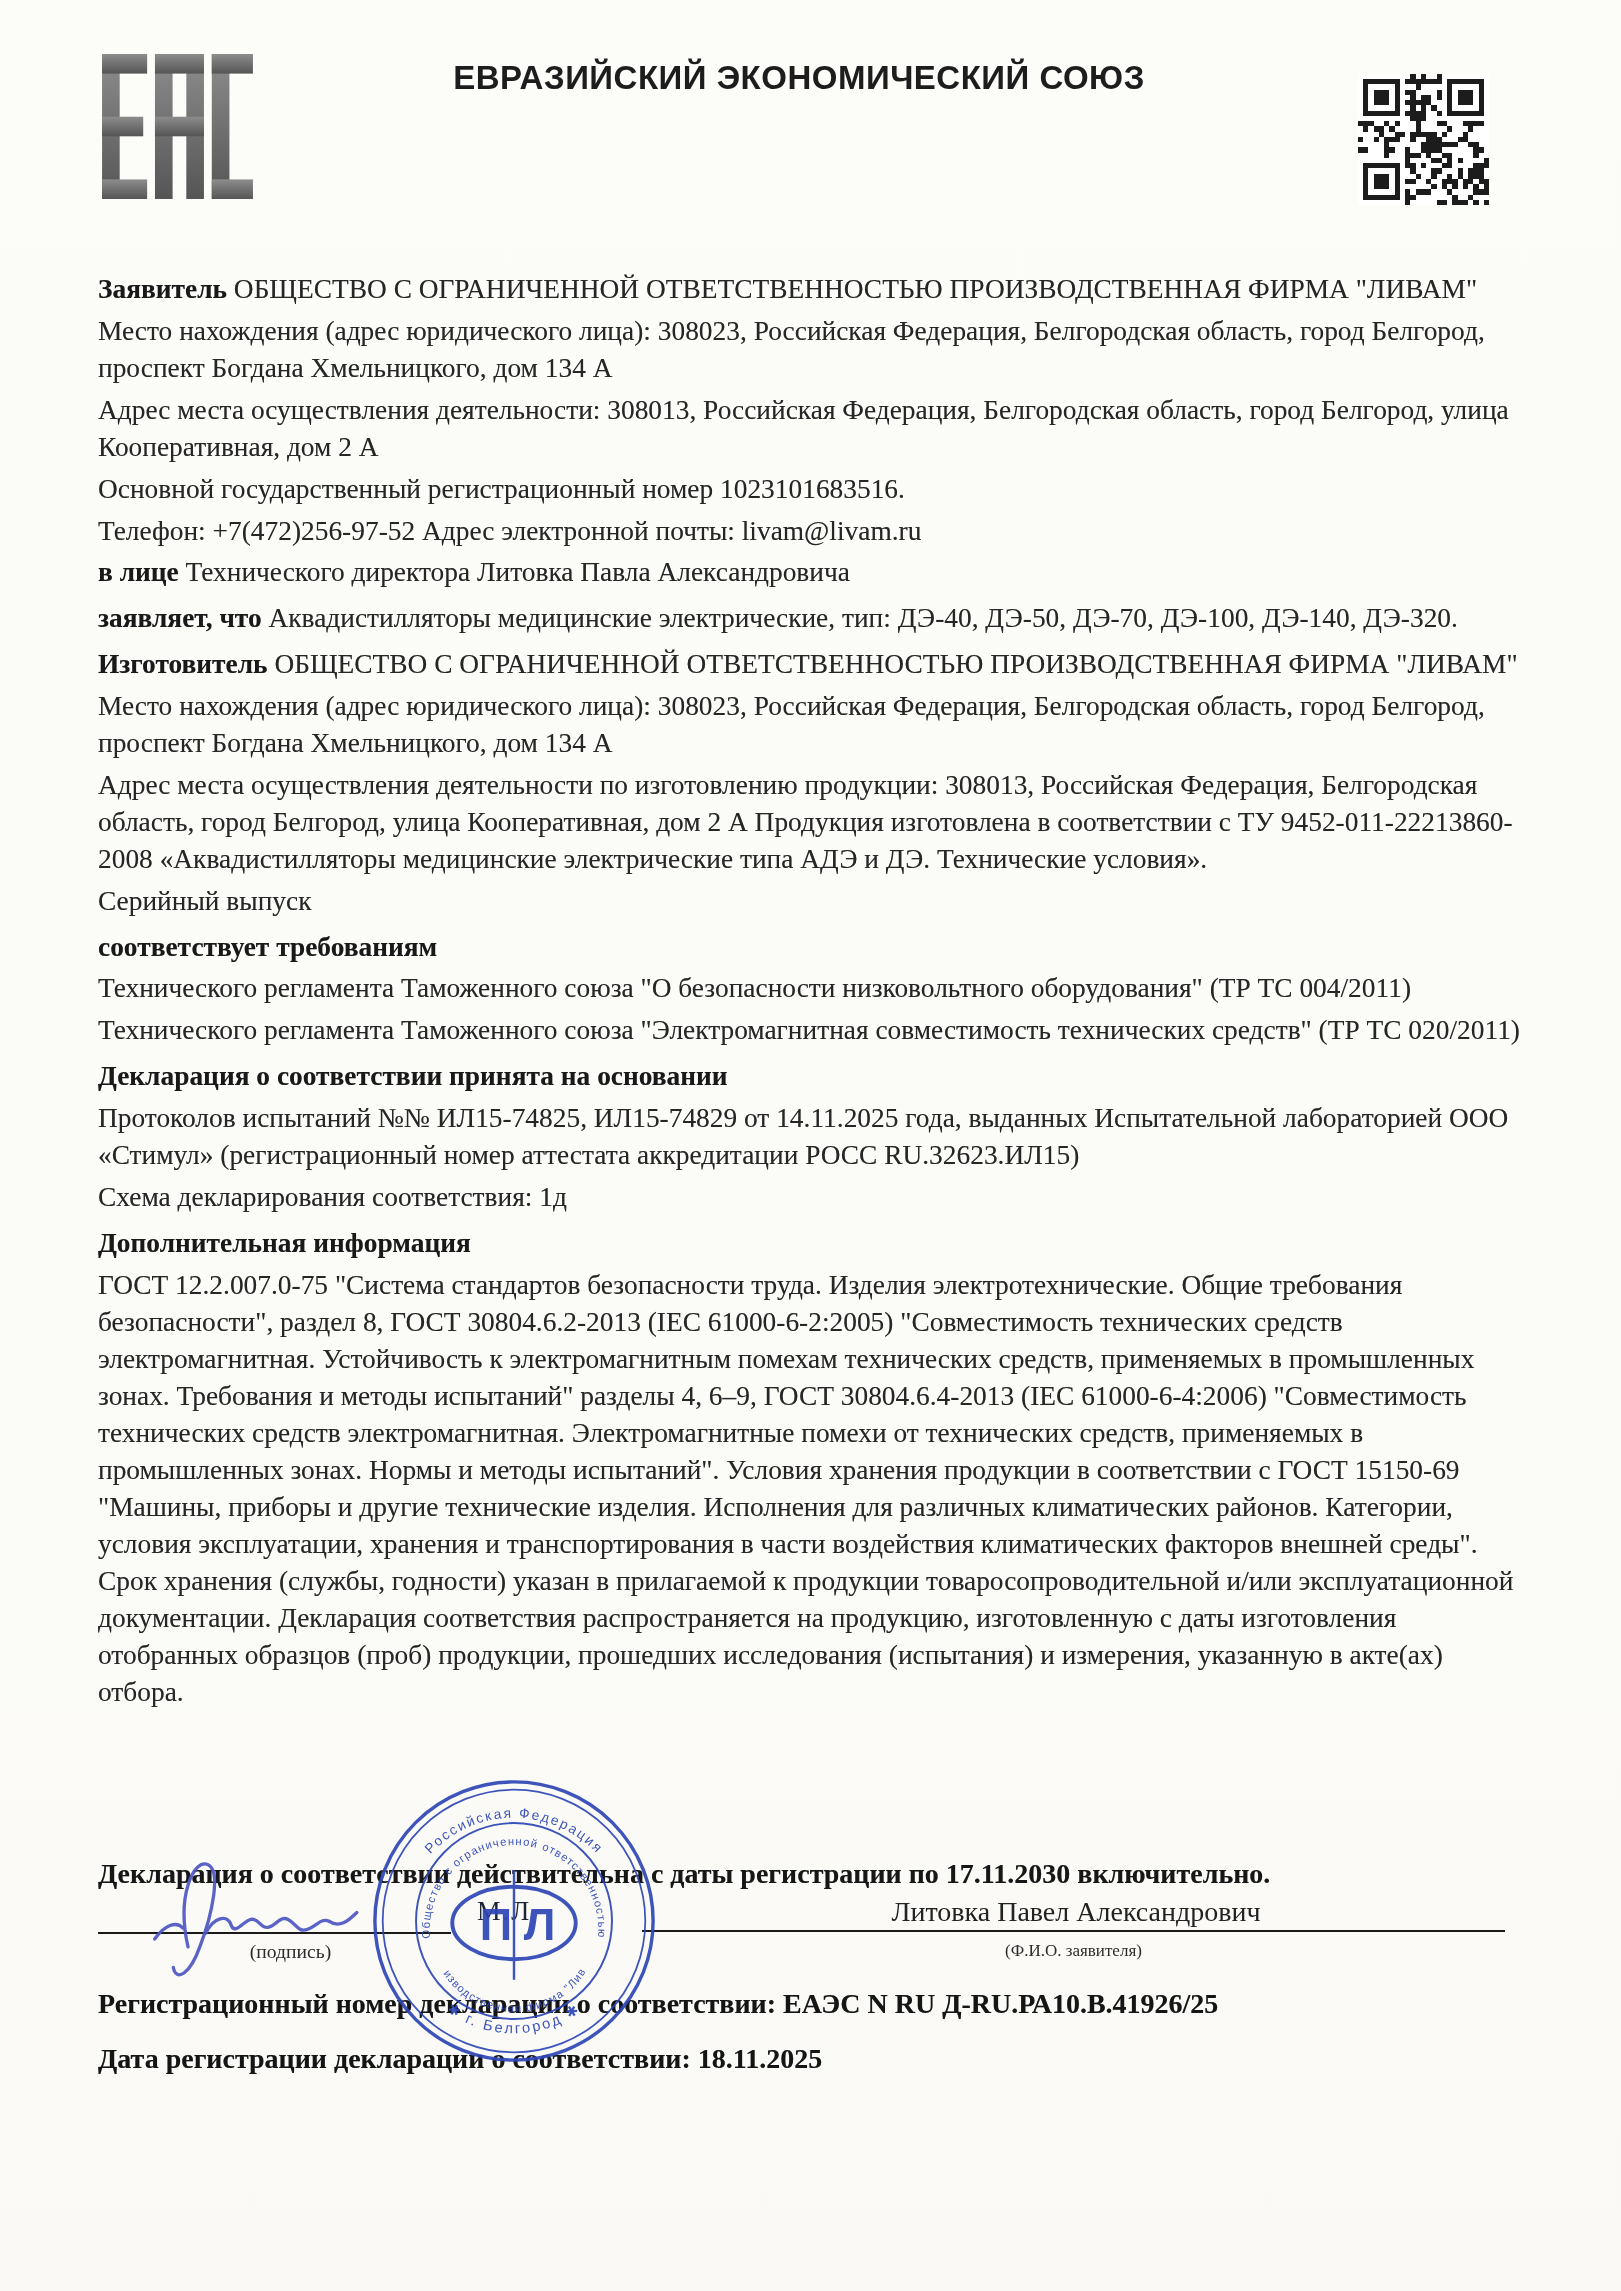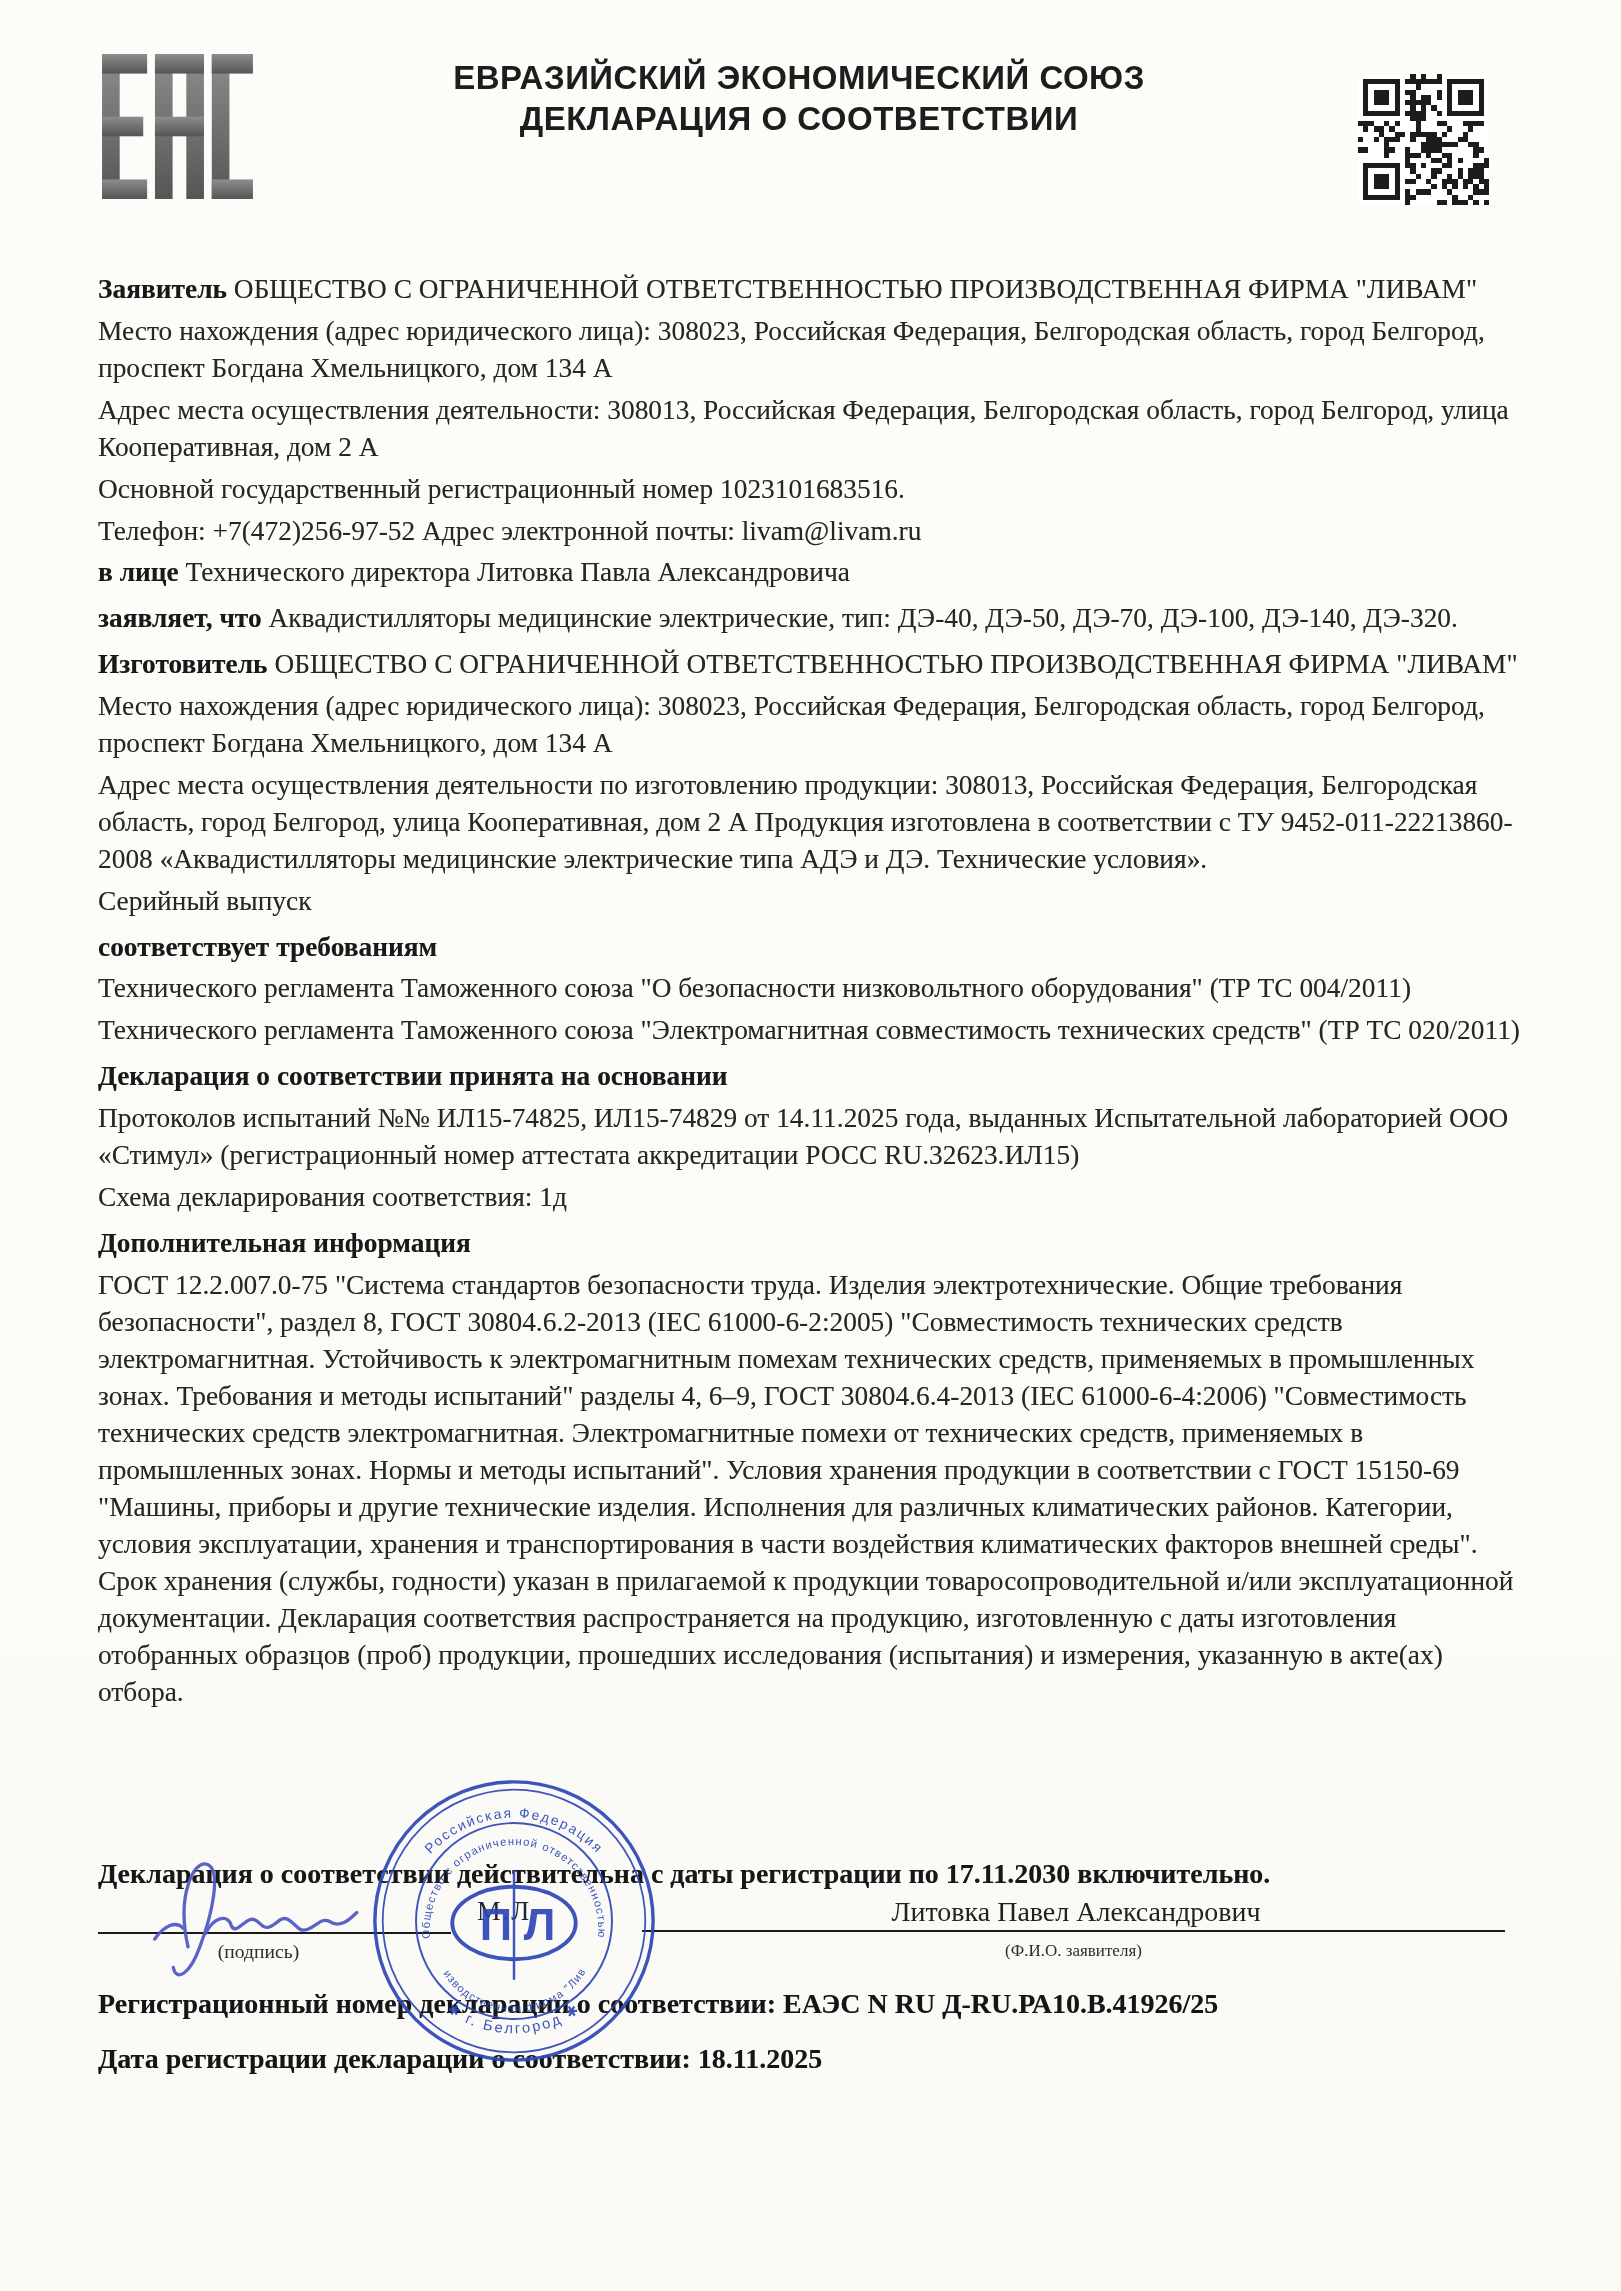--- a/index.html
+++ b/index.html
@@ -28,21 +28,21 @@
     font-size:27.4px;line-height:37px;
     text-shadow:0 0 0.5px rgba(40,40,40,.35);
   }
   .body-text p{margin:0 0 4.9px 0;}
   .body-text p.gap{margin-top:8.8px;}
   .b{font-weight:700;color:#191919;margin-top:24px;}
   .hline{font-weight:700;color:#191919;}
   
   .validity{position:absolute;left:98px;top:1858px;width:1372px;font-size:28px;font-weight:700;color:#171717;text-shadow:0 0 0.5px rgba(40,40,40,.4);}
   .sig-line-left{position:absolute;left:98px;top:1932px;width:353px;border-top:2.9px solid #1a1a1a;}
-  .sig-caption-left{position:absolute;left:82px;top:1941px;width:353px;text-align:center;font-size:19.6px;color:#2c2c2c;}
+  .sig-caption-left{position:absolute;left:114px;top:1941px;width:353px;text-align:center;font-size:19.6px;color:#2c2c2c;}
   .declarant-name{position:absolute;left:647px;top:1896px;width:858px;text-align:center;font-size:28px;color:#222;}
   .sig-line-right{position:absolute;left:642px;top:1930px;width:863px;border-top:2.9px solid #1a1a1a;}
   .sig-caption-right{position:absolute;left:642px;top:1941px;width:863px;text-align:center;font-size:17px;color:#2c2c2c;}
   .reg-number-line{position:absolute;left:98px;top:1988px;width:1392px;font-size:28px;font-weight:700;color:#151515;text-shadow:0 0 0.5px rgba(30,30,30,.4);}
   .reg-date-line{position:absolute;left:98px;top:2043px;width:1392px;font-size:28px;font-weight:700;color:#151515;text-shadow:0 0 0.5px rgba(30,30,30,.4);}
   
   .mp-mark{position:absolute;left:477px;top:1896px;font-size:26.5px;letter-spacing:2px;color:#1d2433;}
   .stamp{position:absolute;left:369px;top:1776px;width:290px;height:290px;opacity:.92;}
   .stamp text{fill:#2e47b6;}
   .signature{position:absolute;left:137px;top:1831px;width:314px;height:167px;}
@@ -74,21 +74,20 @@
 
         <rect x="112" y="0" width="18" height="148"></rect>
           <rect x="112" y="0" width="42" height="20"></rect>
         <rect x="112" y="128" width="42" height="20"></rect>
       </g>
     </svg>
   </div>
 
   <div class="doc-title">
     <div>ЕВРАЗИЙСКИЙ ЭКОНОМИЧЕСКИЙ СОЮЗ</div>
-    <div>ДЕКЛАРАЦИЯ О СООТВЕТСТВИИ</div>
   </div>
 
   <div class="qr">
     <svg id="qr-svg" width="131" height="131" viewBox="0 0 134 134" shape-rendering="crispEdges">
       <rect width="134" height="134" fill="#ffffff"></rect>
       <g id="qr-modules" fill="#1c1c1c">
           <rect x="53.60" y="0.00" width="5.36" height="5.36"></rect>
           <rect x="64.32" y="0.00" width="5.36" height="5.36"></rect>
           <rect x="80.40" y="0.00" width="5.36" height="5.36"></rect>
           <rect x="48.24" y="5.36" width="5.36" height="5.36"></rect>

